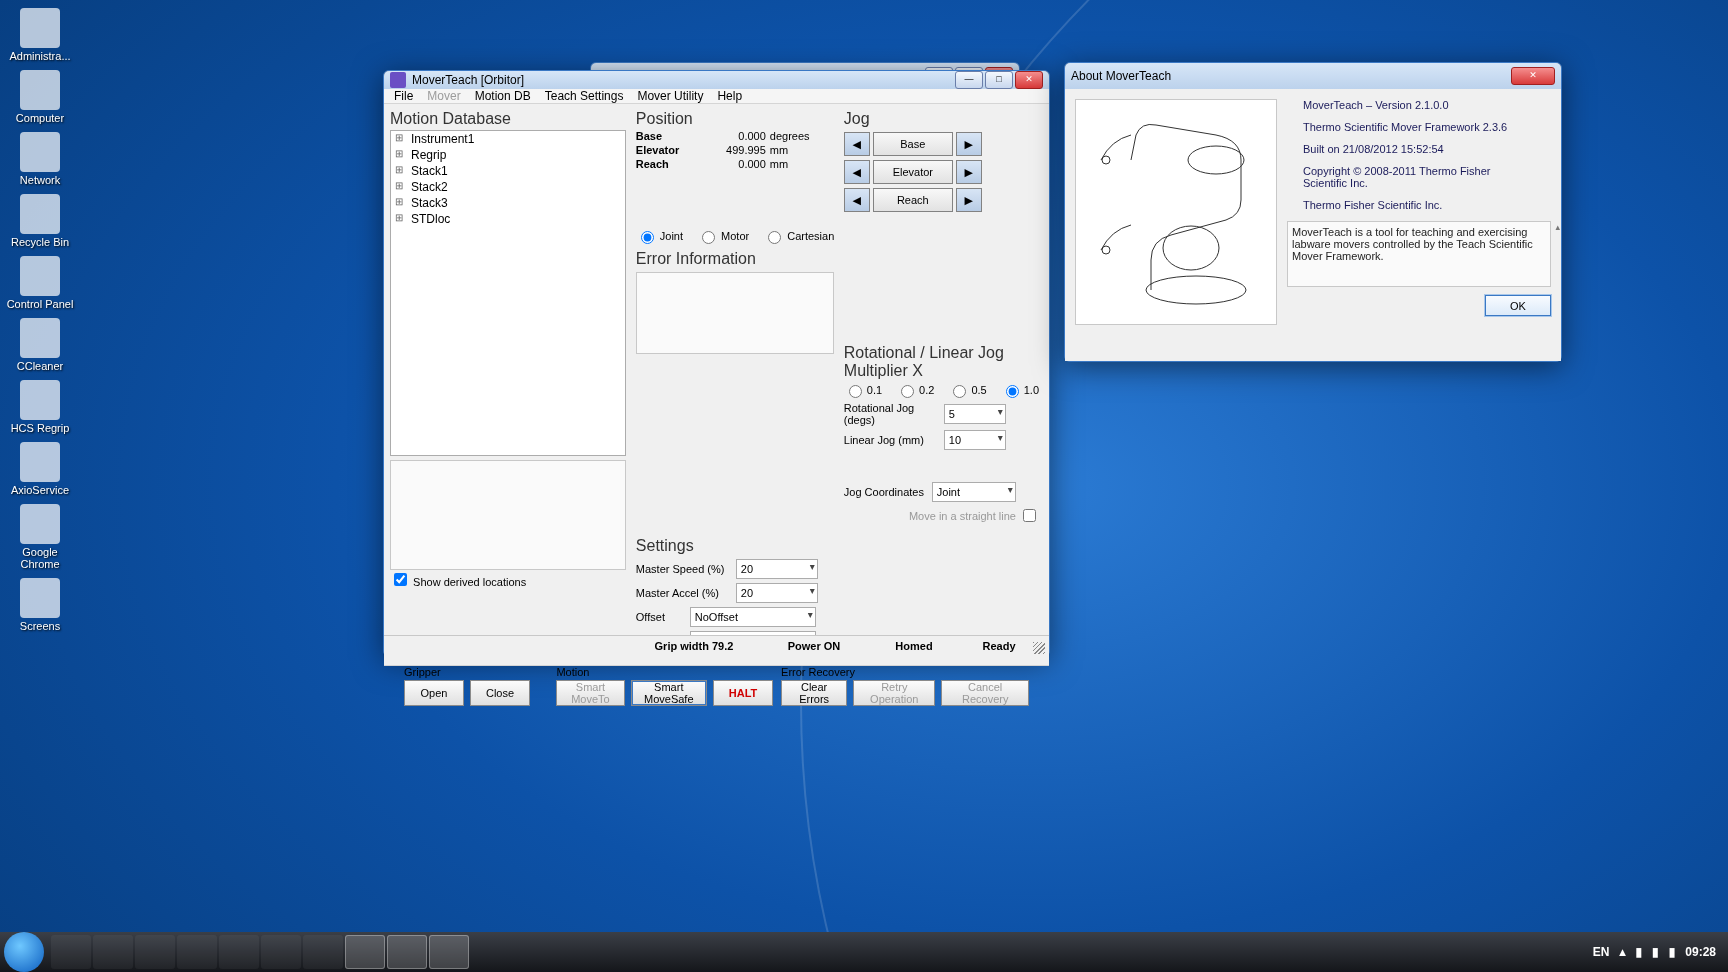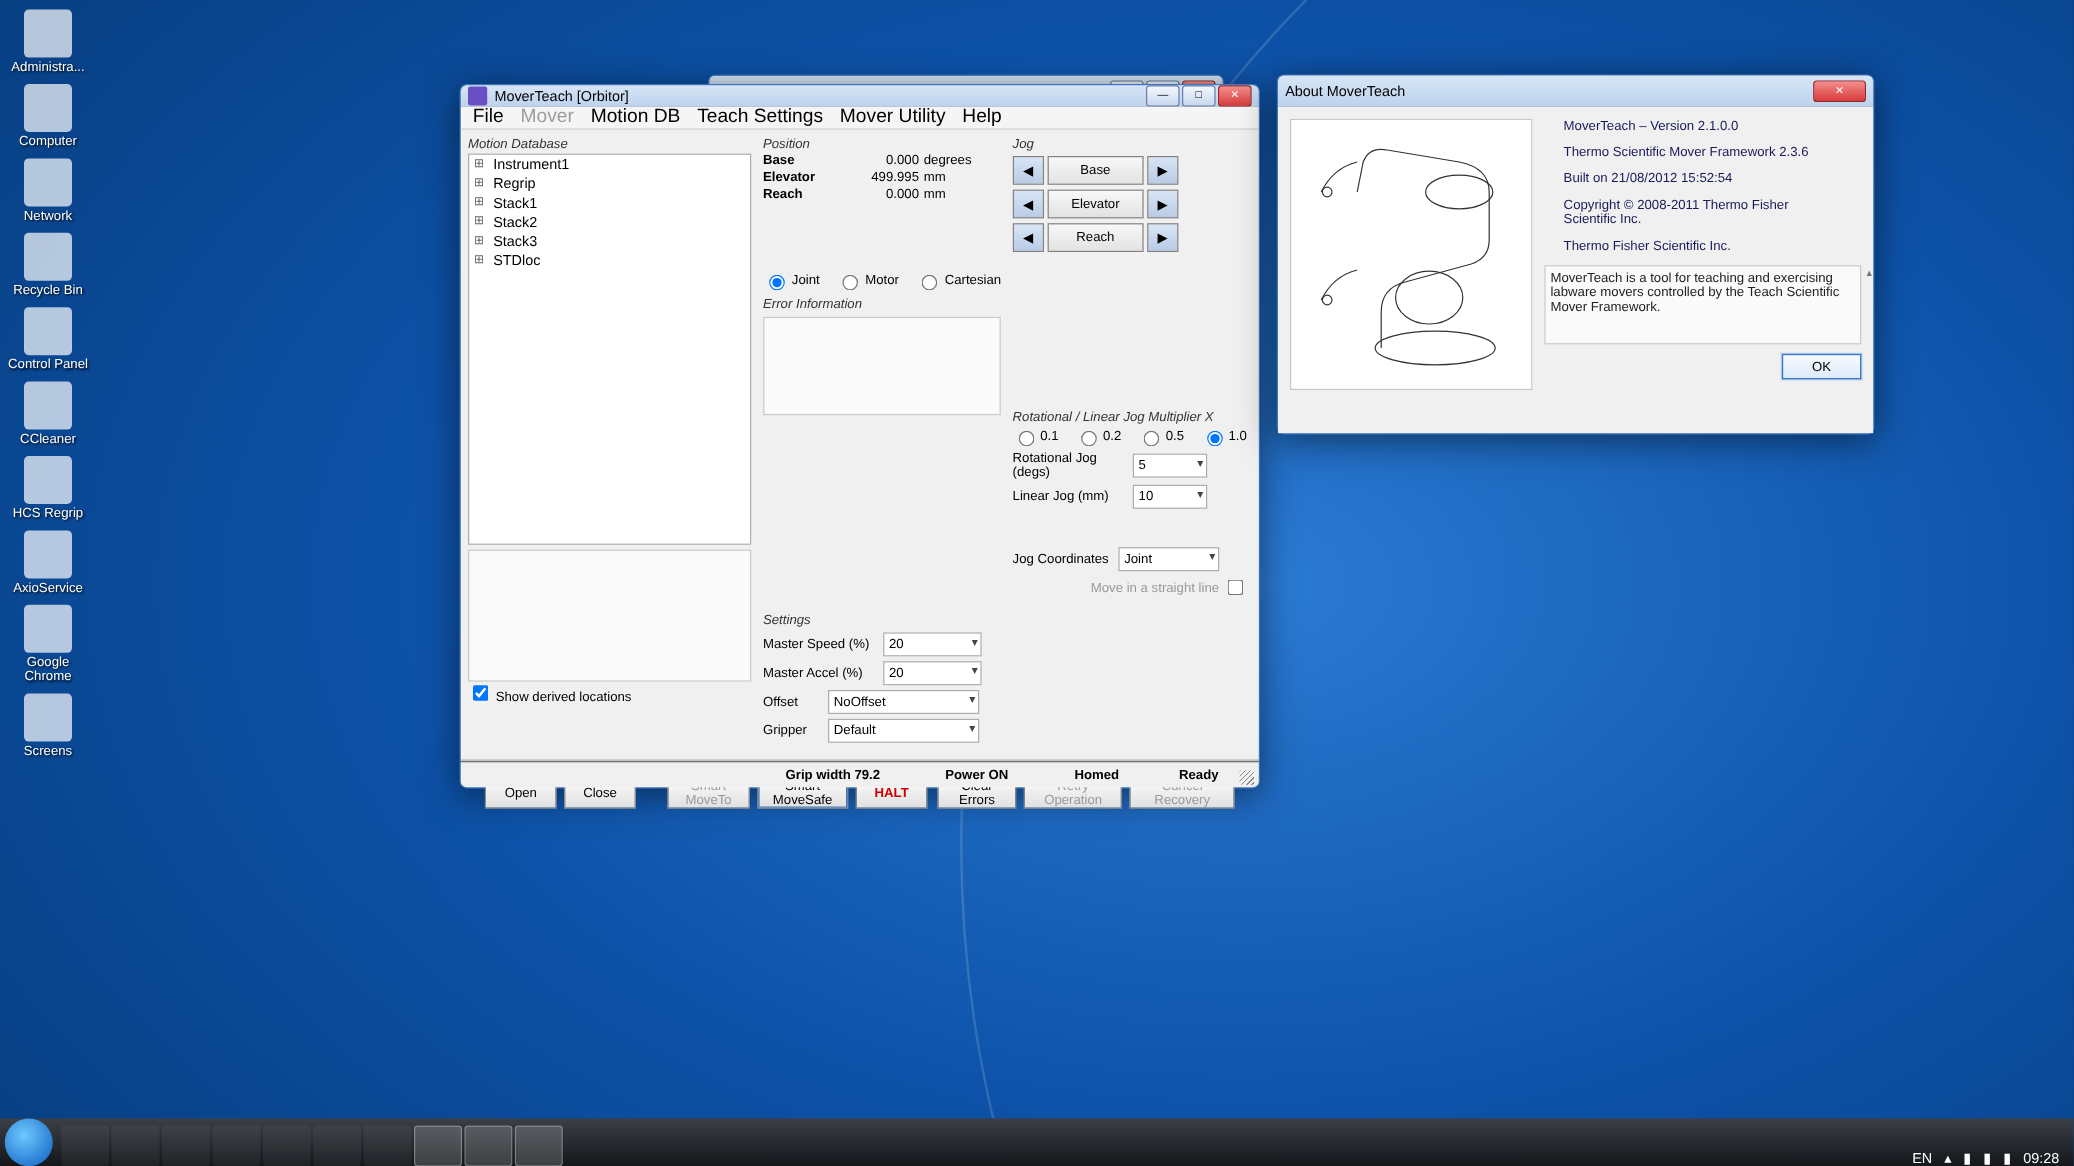--- a/index.html
+++ b/index.html
@@ -3,39 +3,39 @@
 <meta charset="utf-8">
 <style>
 html,body{margin:0;padding:0;width:1728px;height:972px;overflow:hidden;font-family:"Segoe UI",Tahoma,sans-serif;font-size:12px;}
 body{background:radial-gradient(ellipse 1400px 900px at 60% 50%,#2b7bd4 0%,#0d52a8 50%,#063b7a 100%);}
 .swoosh{position:absolute;width:2000px;height:2000px;border-radius:50%;border:2px solid rgba(255,255,255,.15);top:-300px;left:800px;}
 
 .desktop{position:absolute;top:0;left:0;}
 .dicon{width:76px;text-align:center;color:#fff;font-size:11px;text-shadow:1px 1px 2px #000;margin:8px 0 0 2px;}
 .dicon .ico{width:40px;height:40px;margin:0 auto 2px;background:rgba(255,255,255,.7);border-radius:4px;}
 
-.taskbar{position:absolute;bottom:0;left:0;right:0;height:40px;background:linear-gradient(#3b3f47,#14161a);display:flex;align-items:flex-end;padding:0 4px;}
+.taskbar{position:absolute;bottom:0;left:0;right:0;height:40px;background:linear-gradient(#3b3f47,#14161a);display:flex;align-items:center;padding:0 4px;font-weight:bold;}
 .start{width:40px;height:40px;border-radius:50%;background:radial-gradient(circle at 40% 35%,#6fc8ff,#0a5cbf);margin-right:6px;}
 .tbtn{width:40px;height:34px;margin:0 1px;border-radius:3px;background:rgba(255,255,255,.05);}
 .tbtn.act{background:rgba(255,255,255,.18);box-shadow:inset 0 0 0 1px rgba(255,255,255,.3);}
 .tray{margin-left:auto;color:#fff;font-size:12px;display:flex;align-items:center;gap:10px;padding-right:8px;}
 
 .win{position:absolute;background:#737373;border:1px solid #3a78c4;border-radius:6px;box-shadow:0 5px 30px rgba(0,0,0,.5);display:flex;flex-direction:column;}
 .titlebar{height:26px;background:linear-gradient(#d7e6f7,#bcd2ec);border-radius:5px 5px 0 0;display:flex;align-items:center;padding:0 6px;font-size:12px;}
 .titlebar .ticon{width:16px;height:16px;background:#6a4fc4;margin-right:6px;border-radius:2px;}
 .winbtns{margin-left:auto;display:flex;gap:2px;}
 .winbtn{width:26px;height:16px;border:1px solid #6a7eaa;border-radius:3px;background:linear-gradient(#f4f8fd,#c8d7ee);font-size:9px;line-height:14px;text-align:center;cursor:pointer;}
 .winbtn.close{background:linear-gradient(#f58f8f,#d83a3a);color:#fff;border-color:#a02020;}
-.menubar{height:22px;background:#f5f5f5;display:flex;align-items:center;gap:14px;padding:0 10px;border-bottom:1px solid #d5d5d5;font-size:16px;}
+.menubar{height:22px;background:#f5f5f5;display:flex;align-items:center;gap:14px;padding:0 10px;border-bottom:1px solid #d5d5d5;font-size:12px;}
 .menubar span{cursor:pointer;}
 .menubar .dim{color:#9c9c9c;}
 .body{flex:1;display:flex;position:relative;background:#f0f0f0;}
 
 .leftcol{width:273px;padding:4px 6px;}
-.glabel{font-size:11px;color:#333;margin:2px 0;font-style:italic;}
+.glabel{font-size:16px;color:#333;margin:2px 0;}
 .tree{border:1px solid #acacac;background:#fff;height:324px;overflow:auto;font-size:12px;}
 .tree-item{padding:1px 2px 1px 20px;position:relative;}
 .tree-item::before{content:"⊞";position:absolute;left:4px;top:1px;font-size:10px;color:#666;}
 .derived{margin-top:40px;font-size:11px;}
 .rightcol{flex:1;padding:4px 10px 4px 4px;display:grid;grid-template-columns:198px 1fr;grid-template-rows:auto auto auto auto;gap:6px 10px;}
 
 .grp{font-size:11px;}
 .posrow{display:flex;align-items:center;margin:2px 0;}
 .posrow .pl{width:70px;font-weight:bold;}
 .posrow .pv{width:60px;text-align:right;}

